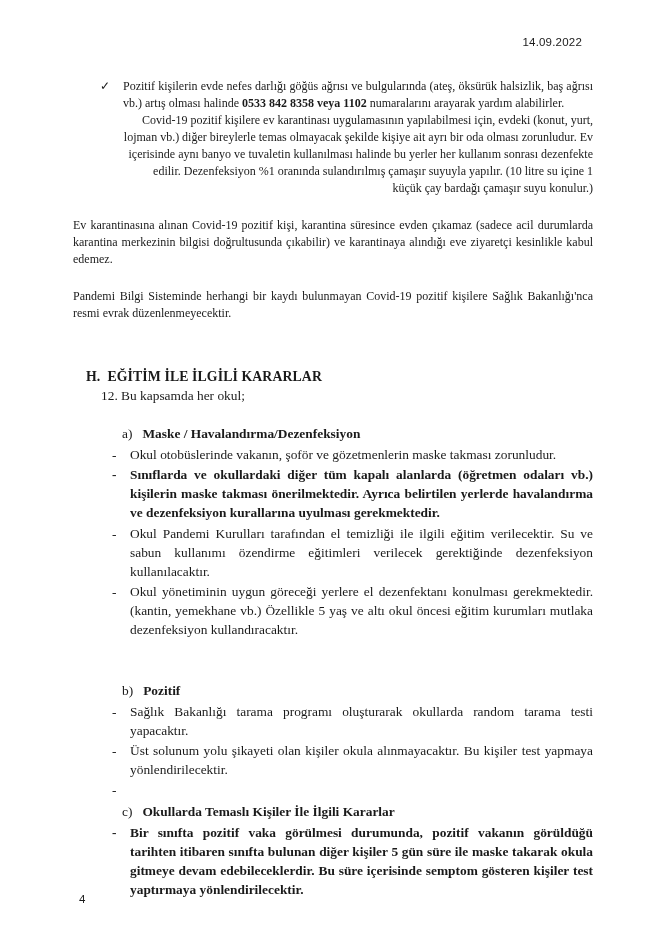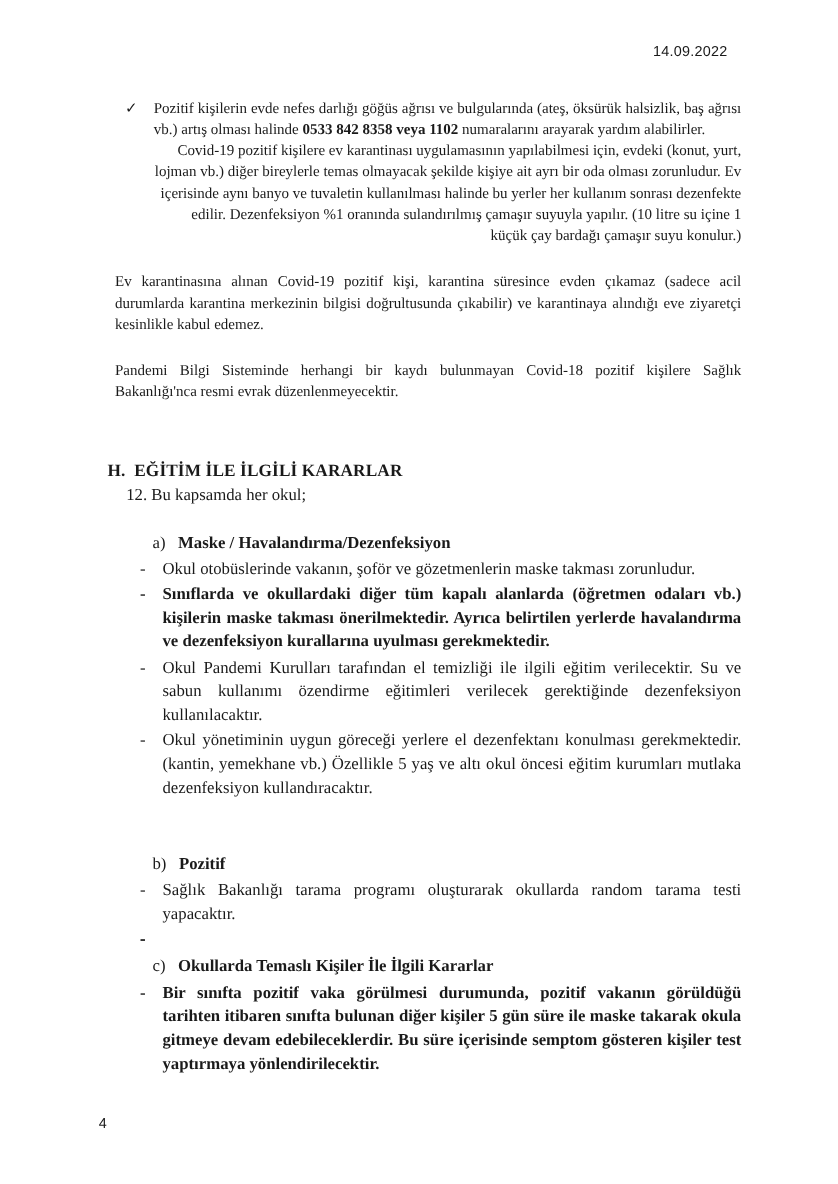--- a/index.html
+++ b/index.html
@@ -65,21 +65,21 @@
     line-height: 1.42;
   }
   .check-sub {
     padding-left: 23px;
     margin-top: 0px;
   }
   .check-sub .para { text-align: right; }
 
   
   .body-para {
-    margin-left: 92px;
+    margin-left: 73px;
     margin-right: 77px;
     margin-top: 20px;
   }
 
   
   .section-heading {
     margin-top: 47px;
     margin-left: 86px;
     font-size: 13.8px;
     font-weight: bold;
@@ -152,21 +152,21 @@
       <div class="check-sub">
         <div class="para">Covid-19 pozitif kişilere ev karantinası uygulamasının yapılabilmesi için, evdeki (konut, yurt, lojman vb.) diğer bireylerle temas olmayacak şekilde kişiye ait ayrı bir oda olması zorunludur. Ev içerisinde aynı banyo ve tuvaletin kullanılması halinde bu yerler her kullanım sonrası dezenfekte edilir. Dezenfeksiyon %1 oranında sulandırılmış çamaşır suyuyla yapılır. (10 litre su içine 1 küçük çay bardağı çamaşır suyu konulur.)</div>
       </div>
     </div>
 
     <div class="body-para">
       <div class="para">Ev karantinasına alınan Covid-19 pozitif kişi, karantina süresince evden çıkamaz  (sadece acil durumlarda karantina merkezinin bilgisi doğrultusunda çıkabilir) ve karantinaya alındığı eve ziyaretçi kesinlikle kabul edemez.</div>
     </div>
 
     <div class="body-para">
-      <div class="para">Pandemi Bilgi Sisteminde herhangi bir kaydı bulunmayan Covid-18 pozitif kişilere Sağlık Bakanlığı'nca resmi evrak düzenlenmeyecektir.</div>
+      <div class="para">Pandemi Bilgi Sisteminde herhangi bir kaydı bulunmayan Covid-19 pozitif kişilere Sağlık Bakanlığı'nca resmi evrak düzenlenmeyecektir.</div>
     </div>
 
     <div class="section-heading">
       <span class="letter">H.</span><span>EĞİTİM İLE İLGİLİ KARARLAR</span>
     </div>
     <div class="numbered-item">12. Bu kapsamda her okul;</div>
 
     <div class="sub-head">
       <span class="lbl">a)</span><span class="ttl">Maske / Havalandırma/Dezenfeksiyon</span>
     </div>
@@ -194,20 +194,21 @@
     <div class="sub-head">
       <span class="lbl">b)</span><span class="ttl">Pozitif</span>
     </div>
     <div class="dash-list">
       <div class="dash-item">
         <span class="dash">-</span>
         <span>Sağlık Bakanlığı tarama programı oluşturarak okullarda random tarama testi yapacaktır.</span>
       </div>
       <div class="dash-item">
         <span class="dash">-</span>
+        <span>Üst solunum yolu şikayeti olan kişiler okula alınmayacaktır.   Bu kişiler test yapmaya yönlendirilecektir.</span>
       </div>
       <div class="dash-item empty">
         <span class="dash">-</span>
         <span></span>
       </div>
     </div>
 
     <div class="sub-head" style="margin-top:6px">
       <span class="lbl">c)</span><span class="ttl">Okullarda Temaslı Kişiler İle İlgili Kararlar</span>
     </div>

